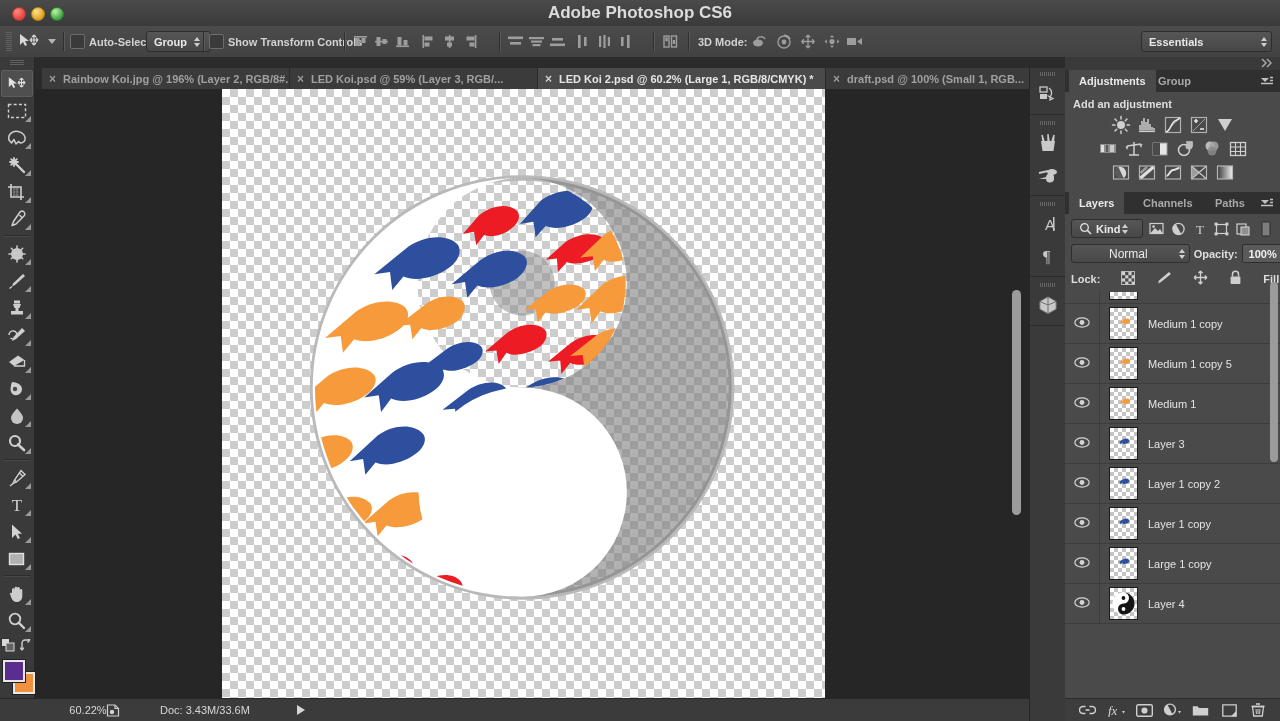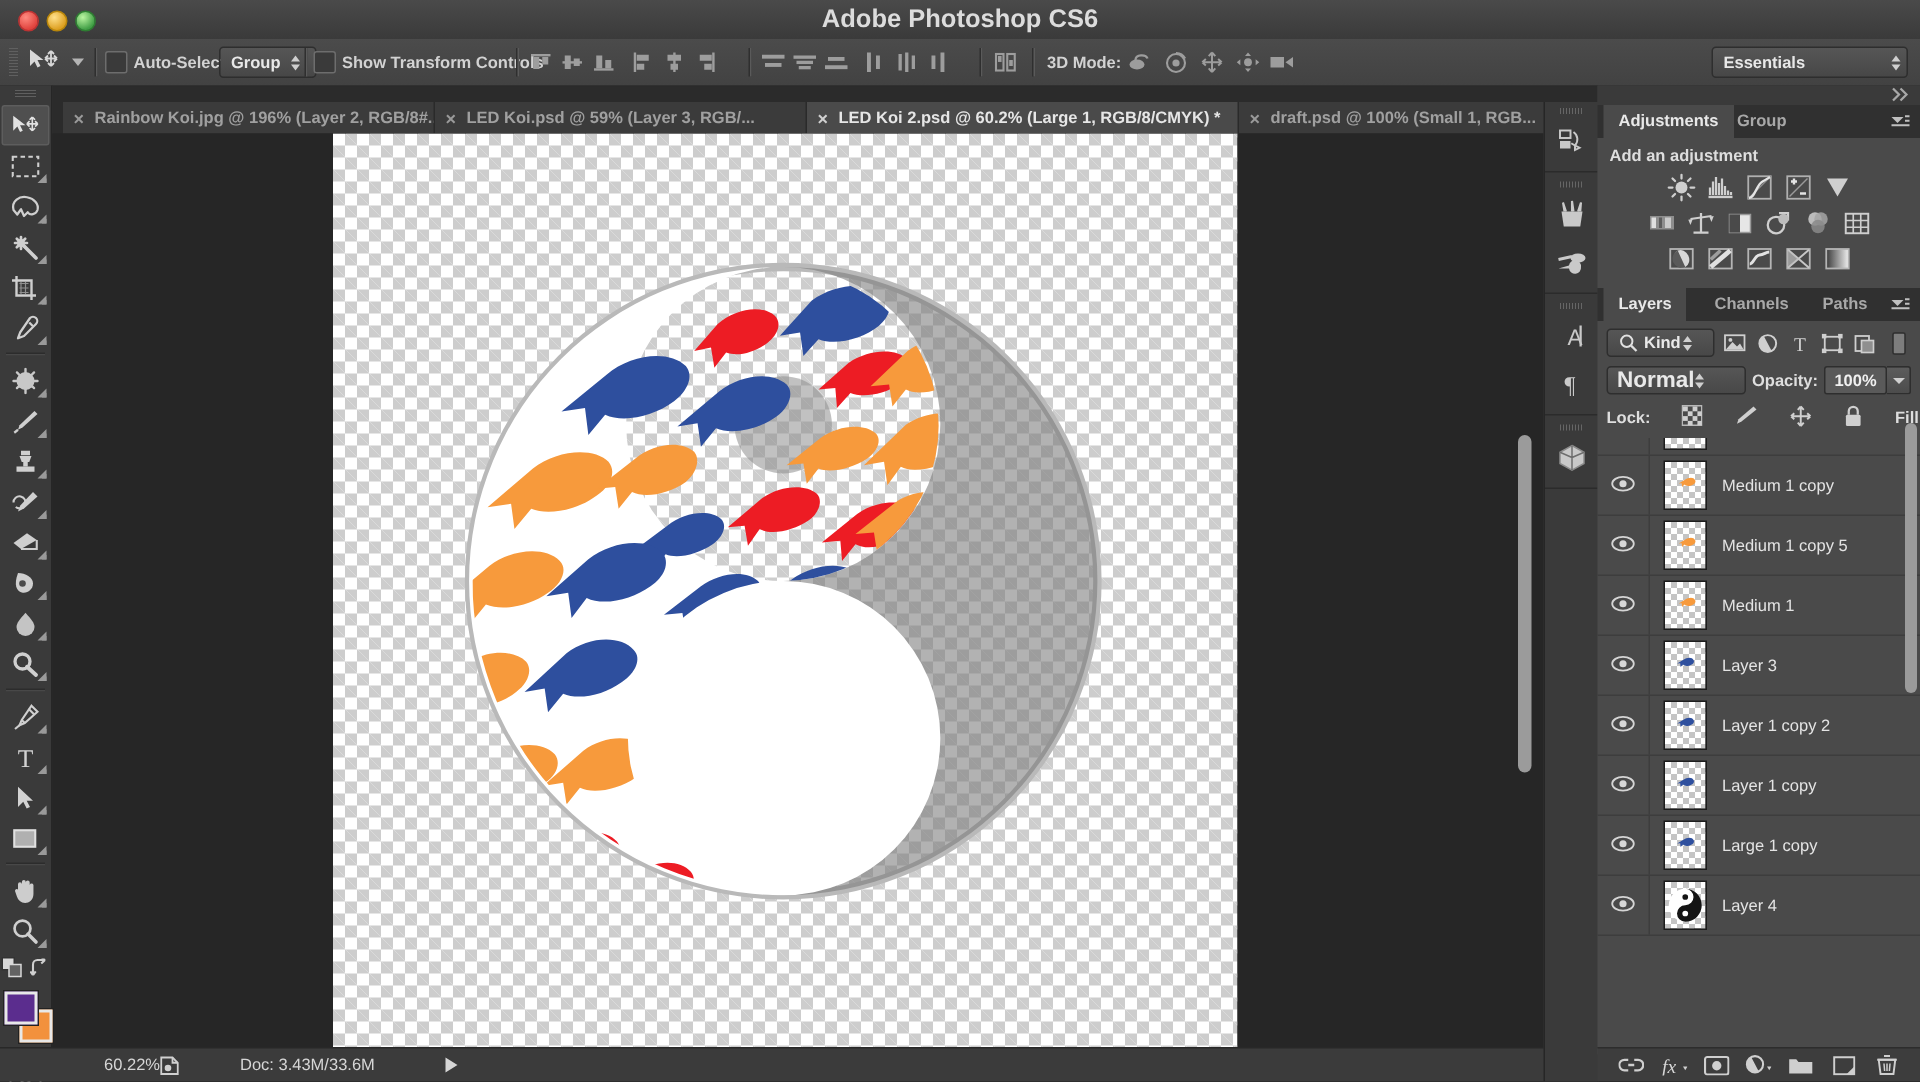--- a/index.html
+++ b/index.html
@@ -98,21 +98,21 @@
 
   .layer-ctrls{background:#4a4a4a;padding:5px 6px 4px 6px;}
   .filter-row{display:flex;align-items:center;gap:5px;margin-bottom:6px;}
   .kind-box{width:76px;height:19px;background:linear-gradient(#565656,#484848);border:1px solid #2e2e2e;border-radius:3px;
     display:flex;align-items:center;padding:0 3px;box-sizing:border-box;}
   .kind-box span{font-size:11px;font-weight:bold;color:#e9e9e9;margin-left:4px;flex:1;}
   .ficon{width:18px;height:19px;display:flex;align-items:center;justify-content:center;}
   .blend-row{display:flex;align-items:center;gap:4px;margin-bottom:6px;}
   .blend-box{width:124px;height:19px;background:linear-gradient(#565656,#484848);border:1px solid #2e2e2e;border-radius:3px;
     display:flex;align-items:center;padding:0 4px 0 6px;box-sizing:border-box;}
-  .blend-box span{font-size:15px;font-weight:bold;color:#e9e9e9;flex:1;}
+  .blend-box span{font-size:12px;font-weight:normal;color:#e9e9e9;flex:1;margin-left:31px;}
   .lbl{font-size:11px;font-weight:bold;color:#dedede;}
   .numfield{height:17px;background:#5a5a5a;border:1px solid #2e2e2e;border-radius:2px;
     display:flex;align-items:center;justify-content:center;width:40px;font-size:11px;font-weight:bold;color:#f0f0f0;}
   .spin{width:15px;height:17px;background:linear-gradient(#5c5c5c,#4c4c4c);border:1px solid #2e2e2e;border-left:none;
     border-radius:0 2px 2px 0;display:flex;align-items:center;justify-content:center;}
   .lock-row{display:flex;align-items:center;gap:21px;}
 
   .layer-list{position:relative;background:#4a4a4a;overflow:hidden;}
   .lrow{position:relative;height:39px;border-bottom:1px solid #3d3d3d;display:flex;align-items:center;}
   .lrow.sel{background:#5c6b80;}

